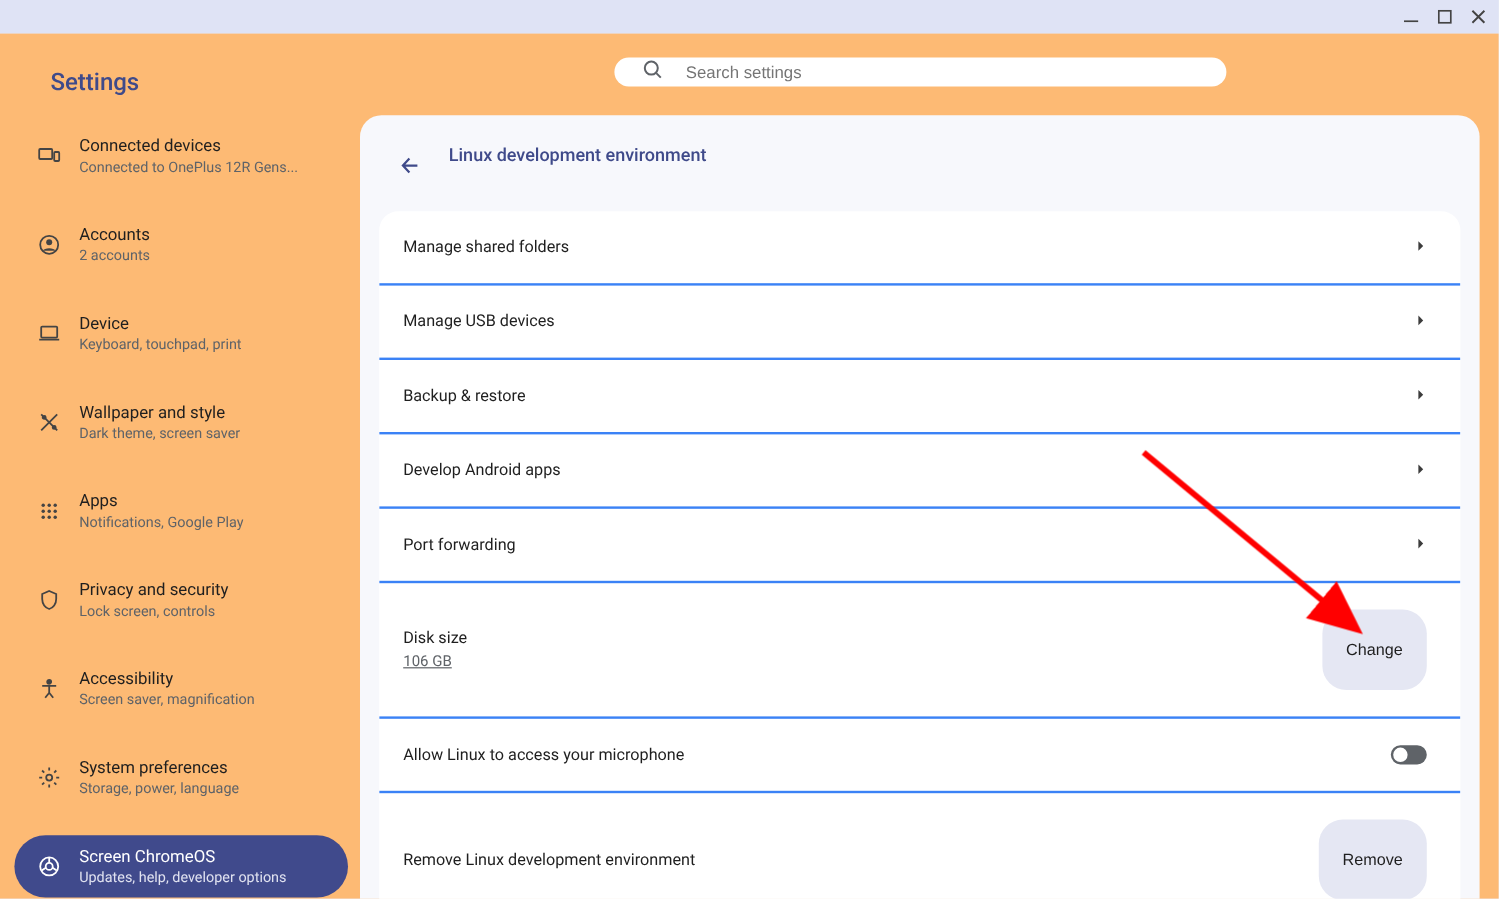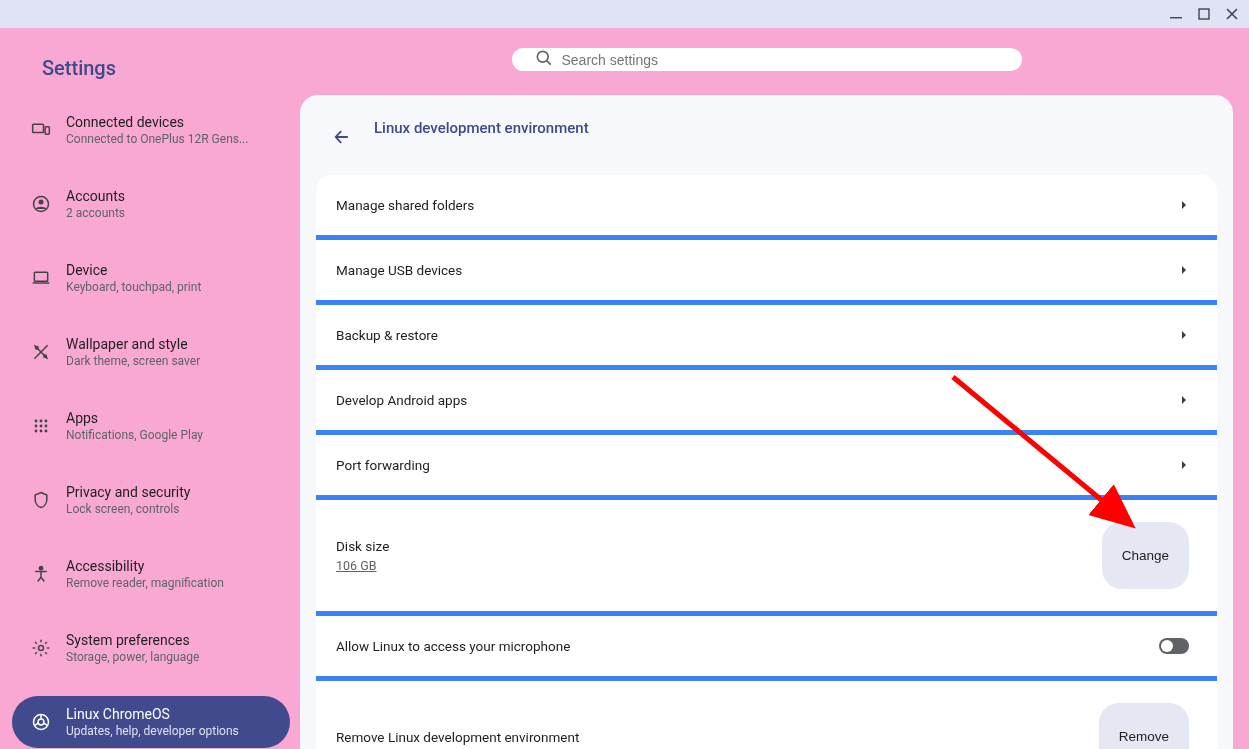--- a/index.html
+++ b/index.html
@@ -18,21 +18,21 @@
       display: flex;
       justify-content: flex-end;
       align-items: center;
       padding-right: 10px;
       gap: 14px;
     }
     .win-btn { width: 14px; height: 14px; display: flex; align-items: center; justify-content: center; cursor: pointer; }
     .app {
       display: flex;
       height: calc(100% - 28px);
-      background: #f9a8d4;
+      background: #fdba74;
     }
     .sidebar {
       width: 300px;
       padding: 18px 10px 10px 12px;
       overflow-y: hidden;
     }
     .sidebar-title {
       color: #3f4a8a;
       font-size: 20px;
       font-weight: 500;
@@ -68,21 +68,21 @@
       flex-direction: column;
       padding: 0 16px 20px 0;
     }
     .searchbar {
       margin: 20px auto 8px auto;
       width: 510px; height: 48px;
       background: #fff;
       border-radius: 28px;
       display: flex; align-items: center;
       padding: 0 22px;
-      gap: 8px;
+      gap: 18px;
     }
     .searchbar input {
       border: none; outline: none; font-size: 14px; flex:1; background: transparent;
       color: #5f6368;
     }
     .content-card {
       background: #f7f8fc;
       border-radius: 18px;
       margin-top: 16px;
       padding: 18px 0 22px 0;
@@ -100,21 +100,21 @@
     }
     .rows {
       background: #fff;
       border-radius: 16px;
       margin: 8px 16px 0 16px;
       overflow: hidden;
     }
     .row {
       display: flex; align-items: center; justify-content: space-between;
       padding: 22px 28px 22px 20px;
-      border-bottom: 5px solid #3b82f6;
+      border-bottom: 2px solid #3b82f6;
     }
     .row:last-child { border-bottom: none; }
     .row-left { display: flex; flex-direction: column; }
     .row-title { font-size: 13.5px; color: #1f1f1f; }
     .row-sub { font-size: 12.5px; color: #5f6368; margin-top: 4px; text-decoration: underline; }
     .chev { color:#3c3c3c; }
     .btn-pill {
       padding: 26px 20px; border-radius: 20px; font-size: 13.5px;
       background: #e5e7f3; color: #1f1f1f; cursor:pointer; border:none;
     }
@@ -239,21 +239,21 @@
 
     <div class="nav-item">
       <span class="nav-icon">
         <svg width="20" height="20" viewBox="0 0 24 24" fill="none" stroke="currentColor" stroke-width="1.8">
             <circle cx="12" cy="5" r="2" fill="currentColor"></circle>
             <path d="M5 9 h14 M12 9 v7 M12 16 l-4 5 M12 16 l4 5"></path>
           </svg>
       </span>
       <span class="nav-text">
         <span class="nav-label">Accessibility</span>
-        <span class="nav-sub">Remove reader, magnification</span>
+        <span class="nav-sub">Screen saver, magnification</span>
       </span>
     </div>
 
     <div class="nav-item">
       <span class="nav-icon">
         <svg width="20" height="20" viewBox="0 0 24 24" fill="none" stroke="currentColor" stroke-width="1.8">
             <circle cx="12" cy="12" r="3"></circle>
             <path d="M12 2v3M12 19v3M4.9 4.9l2.1 2.1M17 17l2.1 2.1M2 12h3M19 12h3M4.9 19.1l2.1-2.1M17 7l2.1-2.1"></path>
           </svg>
       </span>
@@ -265,21 +265,21 @@
 
     <div class="nav-item active">
       <span class="nav-icon">
         <svg width="20" height="20" viewBox="0 0 24 24" fill="none" stroke="currentColor" stroke-width="1.8">
             <circle cx="12" cy="12" r="9"></circle>
             <circle cx="12" cy="12" r="3.5"></circle>
             <path d="M12 3.5 V8.5 M4.5 16 L9 13 M19.5 16 L15 13"></path>
           </svg>
       </span>
       <span class="nav-text">
-        <span class="nav-label">Linux ChromeOS</span>
+        <span class="nav-label">Screen ChromeOS</span>
         <span class="nav-sub">Updates, help, developer options</span>
       </span>
     </div>
   </div>
 
   <div class="main">
     <div class="searchbar">
       <span>
         <svg width="20" height="20" viewBox="0 0 24 24" fill="none" stroke="#5f6368" stroke-width="2">
             <circle cx="10.5" cy="10.5" r="6.5"></circle>

